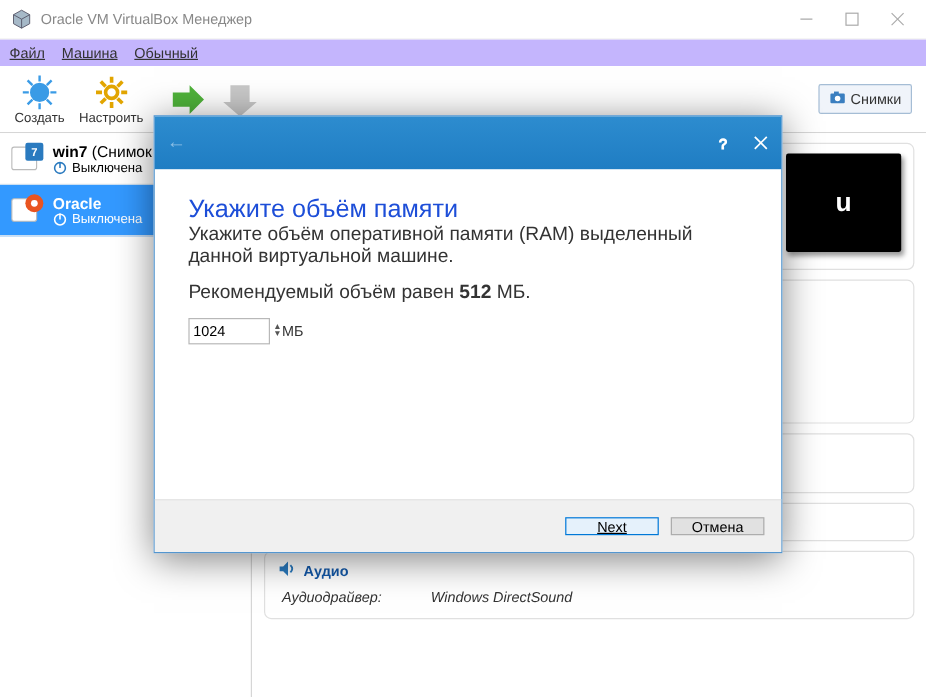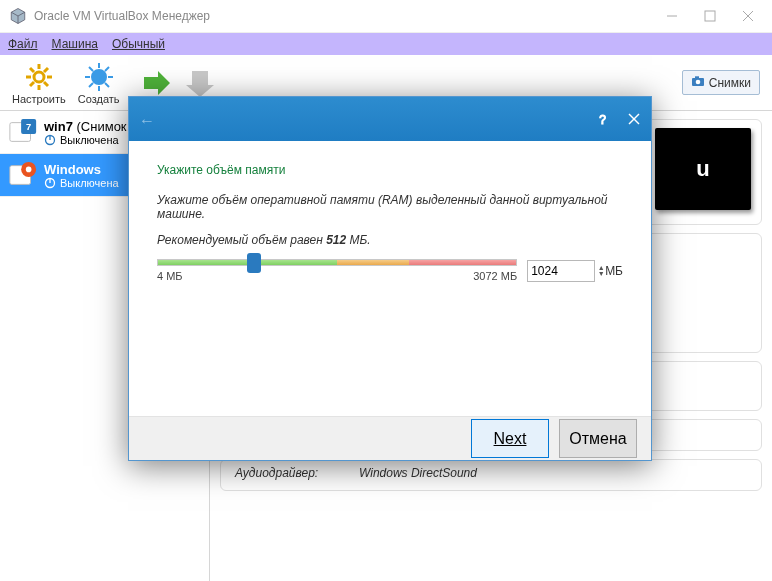--- a/index.html
+++ b/index.html
@@ -47,37 +47,37 @@
 
 
 .dialog { position: absolute; top: 96px; left: 128px; width: 524px; height: 365px; box-shadow: 0 5px 30px rgba(0,0,0,0.5); border: 1px solid #5496cf; background: #fff; display: flex; flex-direction: column; }
 .dlg-titlebar { height: 44px; background: linear-gradient(#2d8ccf, #1f7dc3); display: flex; align-items: center; padding: 0 10px; color: #fff; }
 .dlg-back { color: #cfe6f8; font-size: 16px; width: 24px; cursor: default; opacity: 0.6; }
 .dlg-title { font-size: 12px; }
 .dlg-title-right { margin-left: auto; display: flex; gap: 18px; }
 .dlg-title-right .bt { width: 14px; height: 14px; cursor: pointer; display:flex; align-items:center; justify-content:center; }
 .dlg-title-right svg { stroke: #fff; }
 .dlg-body { padding: 22px 28px 10px 28px; flex: 1; }
-.dlg-h1 { color: #15803d; font-size: 12px; margin-bottom: 16px; }
-.dlg-p { font-size: 12px; color: #333; margin-bottom: 12px; font-style: italic; }
+.dlg-h1 { color: #1d4ed8; font-size: 21px; }
+.dlg-p { font-size: 16px; color: #333; margin-bottom: 12px; }
 .dlg-p b { font-weight: 600; }
 .slider-row { display: flex; align-items: center; gap: 10px; }
 .slider-wrap { flex: 1; position: relative; }
 .track { height: 7px; border: 1px solid #c8c8c8; background: #f2f2f2; position: relative; overflow: hidden; box-shadow: inset 0 1px 1px rgba(0,0,0,0.06); }
 .track .seg { position: absolute; top: 0; bottom: 0; }
 .track .seg.green { left: 0; width: 50%; background: linear-gradient(#a7e48d, #7fd062); }
 .track .seg.orange { left: 50%; width: 20%; background: linear-gradient(#f5cc87, #eaa94d); }
 .track .seg.red { left: 70%; width: 30%; background: linear-gradient(#f6a3a3, #ea7b7b); }
 .thumb { position: absolute; top: -6px; left: 27%; width: 14px; height: 20px; background: #2a7abf; border-radius: 3px; transform: translateX(-50%); }
 .scale { display: flex; justify-content: space-between; font-size: 11px; color: #444; margin-top: 4px; }
 .spinbox { width: 68px; height: 22px; border: 1px solid #b8b8b8; font-size: 12px; padding: 0 3px; display:flex; align-items:center; justify-content:space-between;gap:40px; }
 .spinbox .arrows { display:flex; flex-direction:column; line-height:6px; font-size:7px; color:#555; }
 .unit { font-size: 12px; color: #333; }
 .dlg-footer { height: 44px; border-top: 1px solid #e3e3e3; background: #f0f0f0; display: flex; justify-content: flex-end; align-items: center; gap: 10px; padding: 0 14px; }
-.btn { min-width: 78px; height: 39px; font-size: 16px; border: 1px solid #adadad; background: #e1e1e1; cursor: pointer; }
+.btn { min-width: 78px; height: 15px; font-size: 12px; border: 1px solid #adadad; background: #e1e1e1; cursor: pointer; }
 .btn.primary { border-color: #0078d7; background: #e5f1fb; }
 </style>
 </head>
 <body>
 
 <div class="titlebar">
   <span class="app-icon">
     <svg viewBox="0 0 24 24">
         <polygon points="12,2 21,7 21,17 12,22 3,17 3,7" fill="#a6b9c8" stroke="#556" stroke-width="1"></polygon>
         <polyline points="3,7 12,12 21,7" fill="none" stroke="#556" stroke-width="1"></polyline>
@@ -108,53 +108,53 @@
 <div class="menubar">
   <span>Файл</span>
   <span>Машина</span>
   <span>Обычный</span>
 </div>
 
 <div class="toolbar">
   <div class="tb-item">
     <span class="icon">
       <svg viewBox="0 0 32 32">
+          <circle cx="16" cy="16" r="8" fill="#3a9be6"></circle>
+          <g stroke="#3a9be6" stroke-width="2">
+            <line x1="16" y1="2" x2="16" y2="7"></line>
+            <line x1="16" y1="25" x2="16" y2="30"></line>
+            <line x1="2" y1="16" x2="7" y2="16"></line>
+            <line x1="25" y1="16" x2="30" y2="16"></line>
+            <line x1="6" y1="6" x2="10" y2="10"></line>
+            <line x1="22" y1="22" x2="26" y2="26"></line>
+            <line x1="6" y1="26" x2="10" y2="22"></line>
+            <line x1="22" y1="10" x2="26" y2="6"></line>
+          </g>
+        </svg>
+    </span>
+    <span>Создать</span>
+  </div>
+  <div class="tb-item">
+    <span class="icon">
+      <svg viewBox="0 0 32 32">
           <circle cx="16" cy="16" r="5" fill="none" stroke="#e2a500" stroke-width="3"></circle>
           <g stroke="#e2a500" stroke-width="3">
             <line x1="16" y1="3" x2="16" y2="8"></line>
             <line x1="16" y1="24" x2="16" y2="29"></line>
             <line x1="3" y1="16" x2="8" y2="16"></line>
             <line x1="24" y1="16" x2="29" y2="16"></line>
             <line x1="7" y1="7" x2="11" y2="11"></line>
             <line x1="21" y1="21" x2="25" y2="25"></line>
             <line x1="7" y1="25" x2="11" y2="21"></line>
             <line x1="21" y1="11" x2="25" y2="7"></line>
           </g>
         </svg>
     </span>
     <span>Настроить</span>
   </div>
-  <div class="tb-item">
-    <span class="icon">
-      <svg viewBox="0 0 32 32">
-          <circle cx="16" cy="16" r="8" fill="#3a9be6"></circle>
-          <g stroke="#3a9be6" stroke-width="2">
-            <line x1="16" y1="2" x2="16" y2="7"></line>
-            <line x1="16" y1="25" x2="16" y2="30"></line>
-            <line x1="2" y1="16" x2="7" y2="16"></line>
-            <line x1="25" y1="16" x2="30" y2="16"></line>
-            <line x1="6" y1="6" x2="10" y2="10"></line>
-            <line x1="22" y1="22" x2="26" y2="26"></line>
-            <line x1="6" y1="26" x2="10" y2="22"></line>
-            <line x1="22" y1="10" x2="26" y2="6"></line>
-          </g>
-        </svg>
-    </span>
-    <span>Создать</span>
-  </div>
   <div class="tb-item" style="margin-left:14px">
     <span class="icon">
       <svg viewBox="0 0 32 32">
           <polygon points="4,10 18,10 18,4 30,16 18,28 18,22 4,22" fill="#4fb23a"></polygon>
         </svg>
     </span>
   </div>
   <div class="tb-item">
     <span class="icon">
       <svg viewBox="0 0 32 32">
@@ -197,21 +197,21 @@
     </div>
     <div class="vm-item selected">
       <span class="vm-icon">
         <svg viewBox="0 0 32 32">
             <rect x="2" y="6" width="22" height="20" rx="2" fill="#fff" stroke="#bbb"></rect>
             <circle cx="22" cy="10" r="8" fill="#e95420"></circle>
             <circle cx="22" cy="10" r="3" fill="#fff"></circle>
           </svg>
       </span>
       <div class="vm-text">
-        <div class="vm-name">Windows</div>
+        <div class="vm-name">Oracle</div>
         <div class="vm-status">
             <span class="pwr"><svg viewBox="0 0 12 12">
                 <circle cx="6" cy="6" r="4.5" fill="none" stroke="#fff" stroke-width="1.3"></circle>
                 <line x1="6" y1="1" x2="6" y2="6" stroke="#fff" stroke-width="1.3"></line>
               </svg></span>
             <span>Выключена</span>
           </div>
       </div>
     </div>
   </div>
@@ -224,20 +224,27 @@
     </div>
     <div class="det-section" style="height:120px"></div>
     <div class="det-section" style="height:50px"></div>
     <div class="det-section">
       <div class="row">
           <span class="k">SATA порт 0:</span>
           <span>Ubuntu.vdi (Обычный, 20,00 ГБ)</span>
         </div>
     </div>
     <div class="det-section">
+      <div class="hd">
+        <span><svg width="16" height="16" viewBox="0 0 16 16">
+              <polygon points="2,6 5,6 9,2 9,14 5,10 2,10" fill="#2a7abf"></polygon>
+              <path d="M11,5 Q14,8 11,11" fill="none" stroke="#2a7abf" stroke-width="1.5"></path>
+            </svg></span>
+        <span>Аудио</span>
+      </div>
       <div class="row">
           <span class="k">Аудиодрайвер:</span>
           <span>Windows DirectSound</span>
         </div>
     </div>
   </div>
 </div>
 
 <div class="dialog">
   <div class="dlg-titlebar">
@@ -256,32 +263,20 @@
         </span>
     </div>
   </div>
   <div class="dlg-body">
     <div class="dlg-h1">Укажите объём памяти</div>
     <div class="dlg-p">Укажите объём оперативной памяти (RAM) выделенный данной виртуальной машине.</div>
     <div class="dlg-p">
       <span>Рекомендуемый объём равен </span><b>512</b><span> МБ.</span>
     </div>
     <div class="slider-row">
-      <div class="slider-wrap">
-        <div class="track">
-          <div class="seg green"></div>
-          <div class="seg orange"></div>
-          <div class="seg red"></div>
-        </div>
-        <div class="thumb"></div>
-        <div class="scale">
-          <span>4 МБ</span>
-          <span>3072 МБ</span>
-        </div>
-      </div>
       <div class="spinbox">
         <span>1024</span>
         <span class="arrows">▲<br>▼</span>
       </div>
       <span class="unit">МБ</span>
     </div>
   </div>
   <div class="dlg-footer">
     <button class="btn primary"><span style="text-decoration:underline">Next</span></button>
     <button class="btn">Отмена</button>

